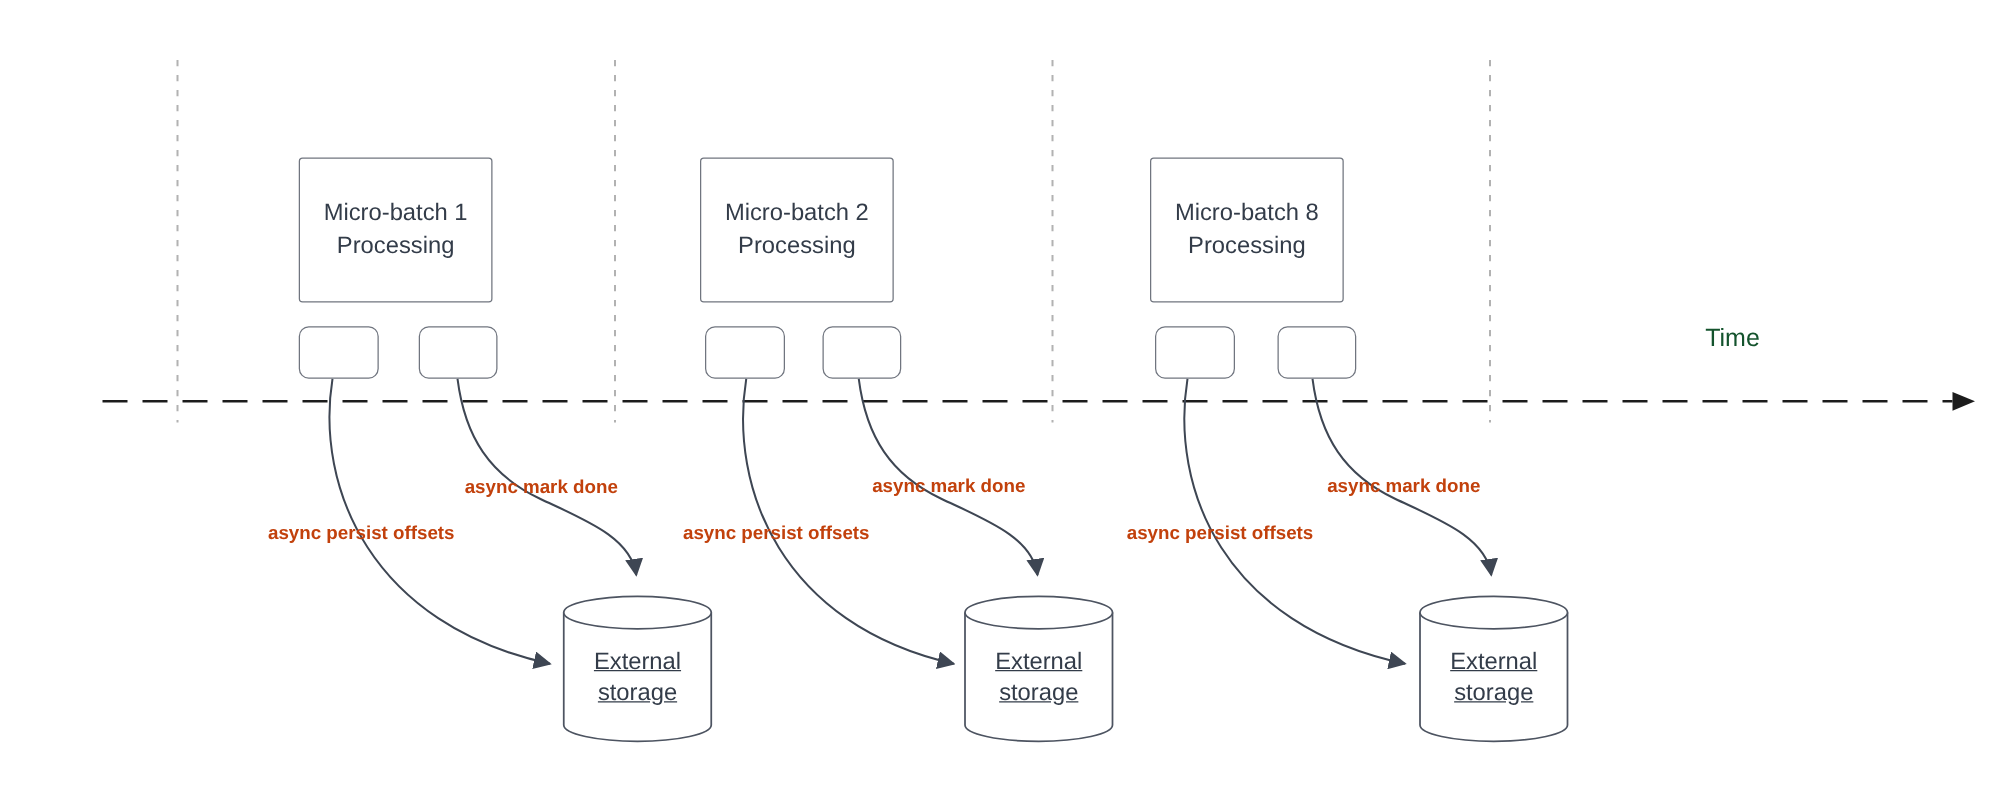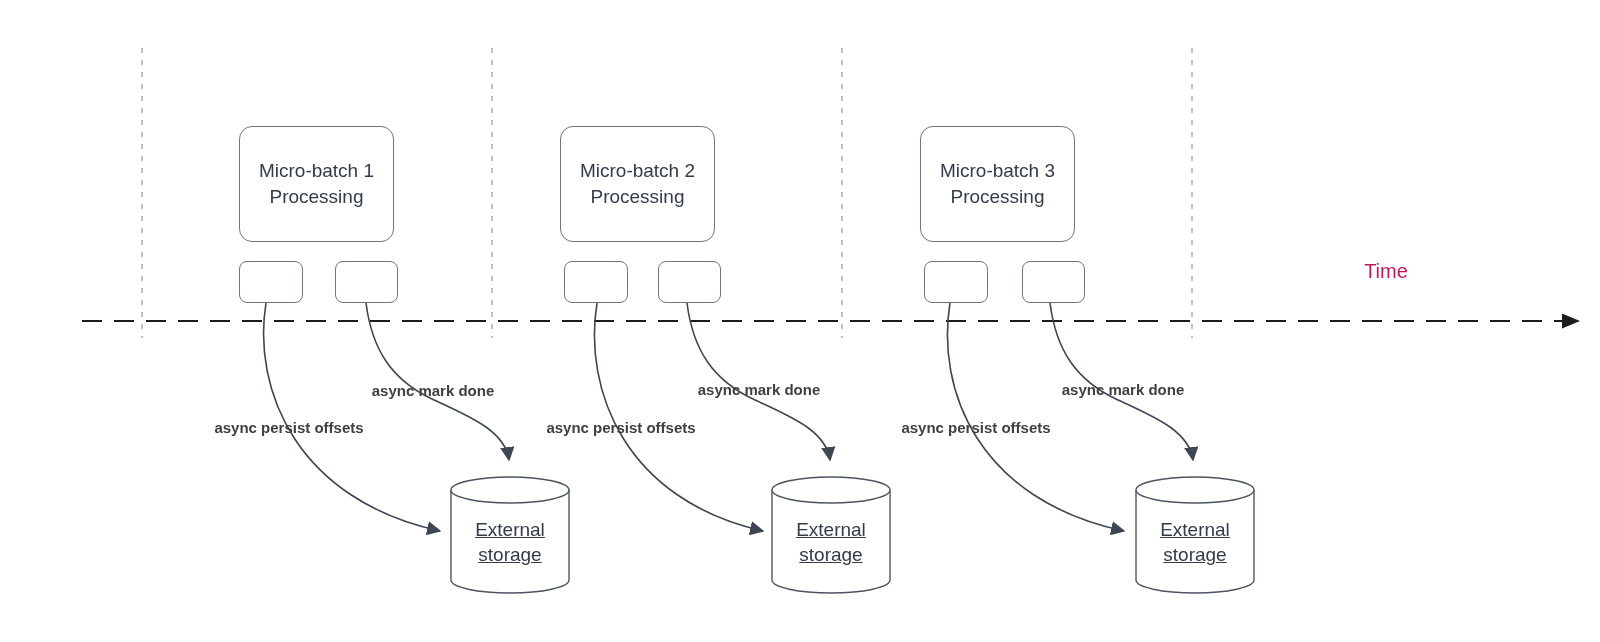--- a/index.html
+++ b/index.html
@@ -21,21 +21,21 @@
     width: 1600px;
     height: 642px;
   }
   
   .bigbox {
     position: absolute;
     top: 126px;
     width: 153px;
     height: 114px;
     border: 1px solid #70757f;
-    border-radius: 13px;
+    border-radius: 3px;
     background: #ffffff;
     display: flex;
     align-items: center;
     justify-content: center;
     text-align: center;
     font-size: 19px;
     line-height: 26px;
     color: #333c49;
   }
   .smallrect {
@@ -57,21 +57,21 @@
   .g3 .rect-a   { left: 924px; }
   .g1 .rect-b   { left: 335px; }
   .g2 .rect-b   { left: 658px; }
   .g3 .rect-b   { left: 1022px; }
   
   .edge-label {
     position: absolute;
     transform: translate(-50%, -50%);
     font-size: 15px;
     font-weight: bold;
-    color: #404040;
+    color: #c2410c;
     white-space: nowrap;
   }
   .g1 .persist-label { left: 289px;  top: 427px; }
   .g2 .persist-label { left: 621px;  top: 427px; }
   .g3 .persist-label { left: 976px;  top: 427px; }
   .g1 .markdone-label { left: 433px;  top: 390px; }
   .g2 .markdone-label { left: 759px;  top: 389px; }
   .g3 .markdone-label { left: 1123px; top: 389px; }
   
   .storage-label {
@@ -88,21 +88,21 @@
   .g1 .storage-label { left: 510px; }
   .g2 .storage-label { left: 831px; }
   .g3 .storage-label { left: 1195px; }
   
   .time-label {
     position: absolute;
     left: 1386px;
     top: 271px;
     transform: translate(-50%, -50%);
     font-size: 20px;
-    color: #be185d;
+    color: #14532d;
   }
 </style>
 </head>
 <body>
 
 <div id="canvas">
 
   <svg id="shape-layer" viewBox="0 0 1600 642" xmlns="http://www.w3.org/2000/svg">
     <defs>
       <marker id="arrow" viewBox="0 0 10 10" refX="9" refY="5" markerWidth="9" markerHeight="9" orient="auto">
@@ -173,21 +173,21 @@
     <div class="edge-label markdone-label">async mark done</div>
     <div class="storage-label">
       <div>External</div>
       <div>storage</div>
     </div>
   </div>
 
   <div class="group g3">
     <div class="bigbox">
       <div>
-        <div>Micro-batch 3</div>
+        <div>Micro-batch 8</div>
         <div>Processing</div>
       </div>
     </div>
     <div class="smallrect rect-a"></div>
     <div class="smallrect rect-b"></div>
     <div class="edge-label persist-label">async persist offsets</div>
     <div class="edge-label markdone-label">async mark done</div>
     <div class="storage-label">
       <div>External</div>
       <div>storage</div>

